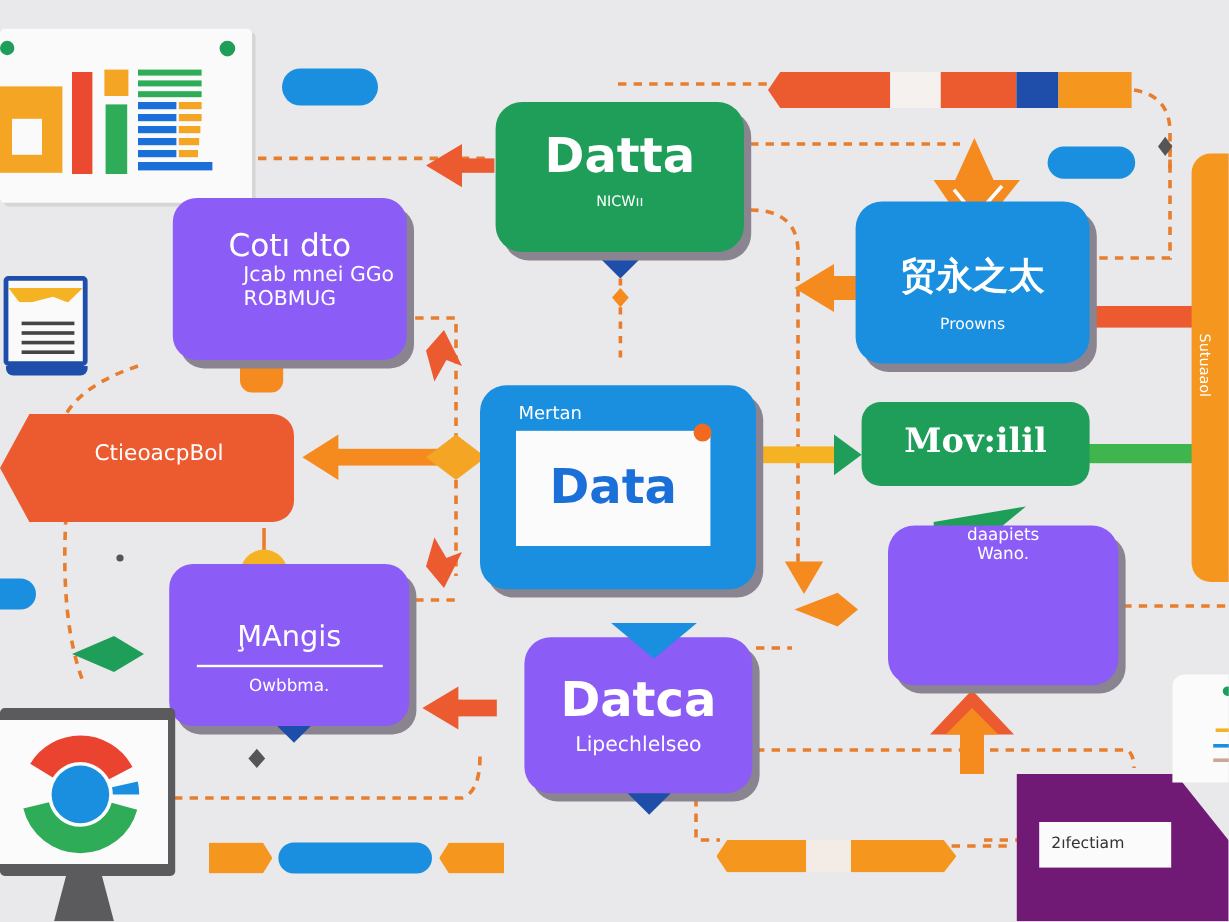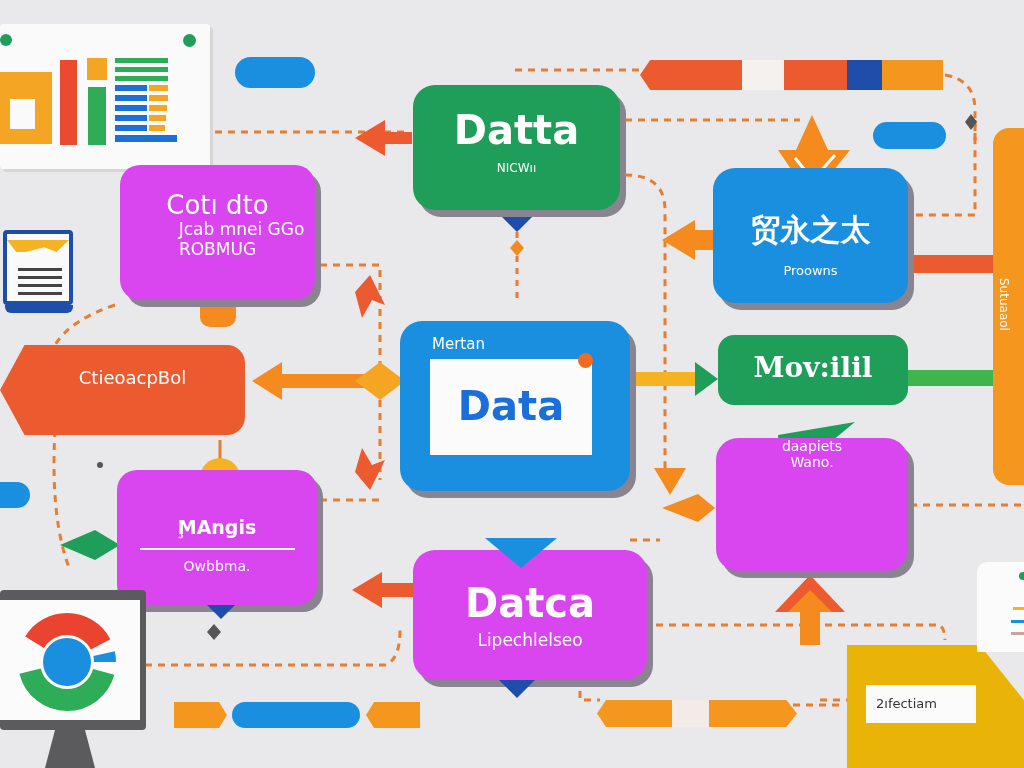--- a/index.html
+++ b/index.html
@@ -4,21 +4,21 @@
 <style>
   html, body { margin:0; padding:0; }
   body { width:1024px; height:768px; overflow:hidden; background:#e9e9eb; font-family:"DejaVu Sans", sans-serif; position:relative; }
   .abs { position:absolute; }
   svg.lines { position:absolute; left:0; top:0; width:1024px; height:768px; }
   .node { position:absolute; border-radius:22px; box-shadow: 6px 7px 0 #8a8390; color:#fff; text-align:center; box-sizing:border-box; }
   .title { font-weight:600; }
   .sub { font-size:13px; }
   .green { background:#1f9e5a; }
   .blue { background:#1a8fe0; }
-  .navy { background:#d946ef; }
+  .navy { background:#8b5cf6;margin-left:24px; }
   .orange-node { background:#ec5a30; }
   .pill { position:absolute; border-radius:20px; }
 </style>
 </head>
 <body>
 
 <svg class="lines" viewBox="0 0 1024 768">
   <g fill="none" stroke="#e97d2e" stroke-width="3" stroke-dasharray="7 6">
     <path d="M215 132 H 410"></path>
     <path d="M515 70 H 640"></path>
@@ -158,32 +158,32 @@
 
 <div class="node green" style="left:718px;top:335px;width:190px;height:70px;border-radius:16px;box-shadow:none;">
   <div class="title" style="font-size:28px;margin-top:16px;font-family:'DejaVu Serif',serif;">Mov:ilil</div>
 </div>
 
 <div class="abs" style="left:993px;top:128px;width:31px;height:357px;background:#f5961f;border-radius:16px 0 0 16px;">
   <div style="position:absolute;left:4px;top:150px;writing-mode:vertical-rl;font-size:12px;color:#fff;">Sutuaaol</div>
 </div>
 
 <div class="node navy" style="left:117px;top:470px;width:200px;height:135px;border-radius:20px;">
-  <div style="font-size:19px;margin-top:46px;font-weight:bold;">M̧Angis</div>
+  <div style="font-size:24px;margin-top:46px;">M̧Angis</div>
   <div style="margin:10px auto 0;width:155px;height:2px;background:#fff;"></div>
   <div style="font-size:14px;margin-top:8px;">Owbbma.</div>
   <div style="position:absolute;left:90px;bottom:-14px;width:0;height:0;border-left:14px solid transparent;border-right:14px solid transparent;border-top:14px solid #1e4eaa;"></div>
 </div>
 
 <div class="node navy" style="left:716px;top:438px;width:192px;height:133px;">
   <div style="font-size:14px;">daapiets</div>
   <div style="font-size:14px;">Wano.</div>
 </div>
 
-<div class="node navy" style="left:413px;top:550px;width:234px;height:130px;">
+<div class="node navy" style="left:413px;top:531px;width:190px;height:130px;">
   <div style="position:absolute;left:72px;top:-12px;width:72px;height:30px;background:#1a8fe0;clip-path:polygon(0 0,100% 0,50% 100%);"></div>
   <div class="title" style="font-size:40px;margin-top:30px;">Datca</div>
   <div class="sub" style="font-size:17px;margin-top:4px;">Lipechlelseo</div>
   <div style="position:absolute;left:86px;bottom:-18px;width:0;height:0;border-left:18px solid transparent;border-right:18px solid transparent;border-top:18px solid #1e4eaa;"></div>
 </div>
 
 <div class="abs" style="left:0;top:590px;width:148px;height:178px;">
   <div class="abs" style="left:0;top:0;width:146px;height:140px;background:#5b5b5e;border-radius:4px;"></div>
   <div class="abs" style="left:0;top:10px;width:140px;height:120px;background:#fbfbfb;"></div>
   <svg class="abs" style="left:15px;top:20px;" width="105" height="105" viewBox="0 0 105 105">
@@ -198,21 +198,21 @@
 <div class="abs" style="left:174px;top:702px;width:53px;height:26px;background:#f5961f;clip-path:polygon(0 0,85% 0,100% 50%,85% 100%,0 100%);"></div>
 <div class="pill" style="left:232px;top:702px;width:128px;height:26px;background:#1a8fe0;border-radius:13px;"></div>
 <div class="abs" style="left:366px;top:702px;width:54px;height:26px;background:#f5961f;clip-path:polygon(15% 0,100% 0,100% 100%,15% 100%,0 50%);"></div>
 
 <div class="abs" style="left:597px;top:700px;width:200px;height:27px;">
   <div class="abs" style="left:0;top:0;width:75px;height:27px;background:#f5961f;clip-path:polygon(12% 0,100% 0,100% 100%,12% 100%,0 50%);"></div>
   <div class="abs" style="left:75px;top:0;width:37px;height:27px;background:#f3ece6;"></div>
   <div class="abs" style="left:112px;top:0;width:88px;height:27px;background:#f5961f;clip-path:polygon(0 0,88% 0,100% 50%,88% 100%,0 100%);"></div>
 </div>
 
-<div class="abs" style="left:847px;top:645px;width:177px;height:123px;background:#eab308;clip-path:polygon(0 0,75% 0,100% 45%,100% 100%,0 100%);">
+<div class="abs" style="left:847px;top:645px;width:177px;height:123px;background:#701a75;clip-path:polygon(0 0,75% 0,100% 45%,100% 100%,0 100%);">
   <div style="position:absolute;left:19px;top:40px;width:110px;height:38px;background:#fbfbfb;">
     <div style="color:#333;font-size:13px;line-height:38px;padding-left:10px;">2ıfectiam</div>
   </div>
 </div>
 
 <div class="abs" style="left:977px;top:562px;width:47px;height:90px;background:#fbfbfb;border-radius:10px 0 0 0;">
   <div class="abs" style="left:42px;top:10px;width:8px;height:8px;border-radius:50%;background:#1f9e5a;"></div>
   <div class="abs" style="left:36px;top:45px;width:12px;height:3px;background:#f5b324;"></div>
   <div class="abs" style="left:34px;top:58px;width:14px;height:3px;background:#1a8fe0;"></div>
   <div class="abs" style="left:34px;top:70px;width:14px;height:3px;background:#c8a898;"></div>

